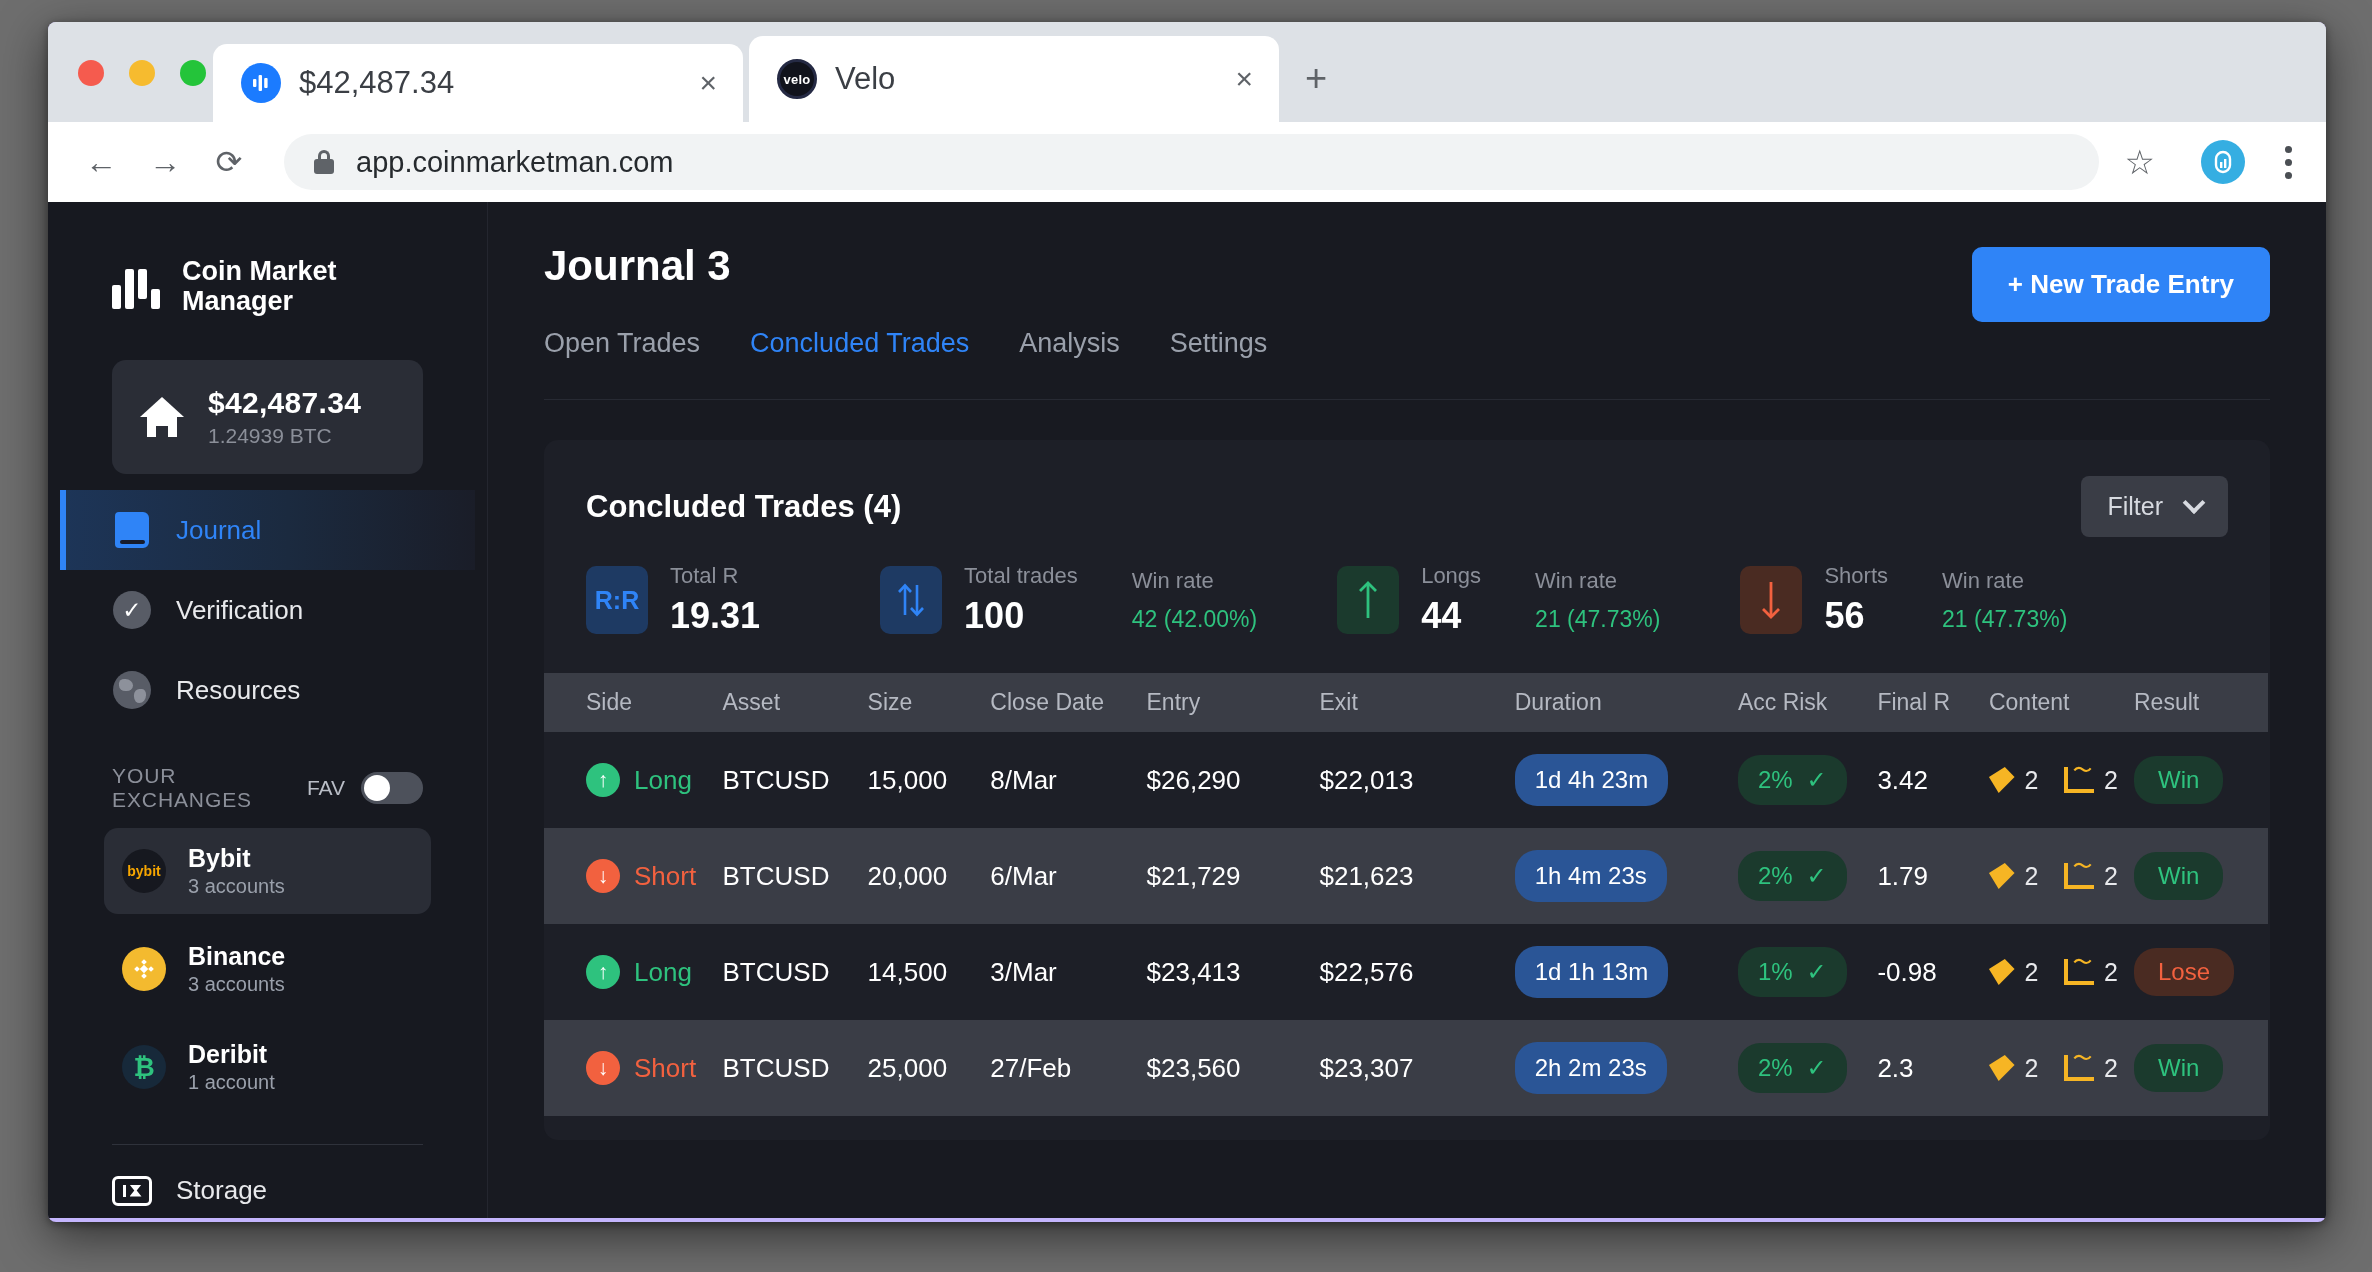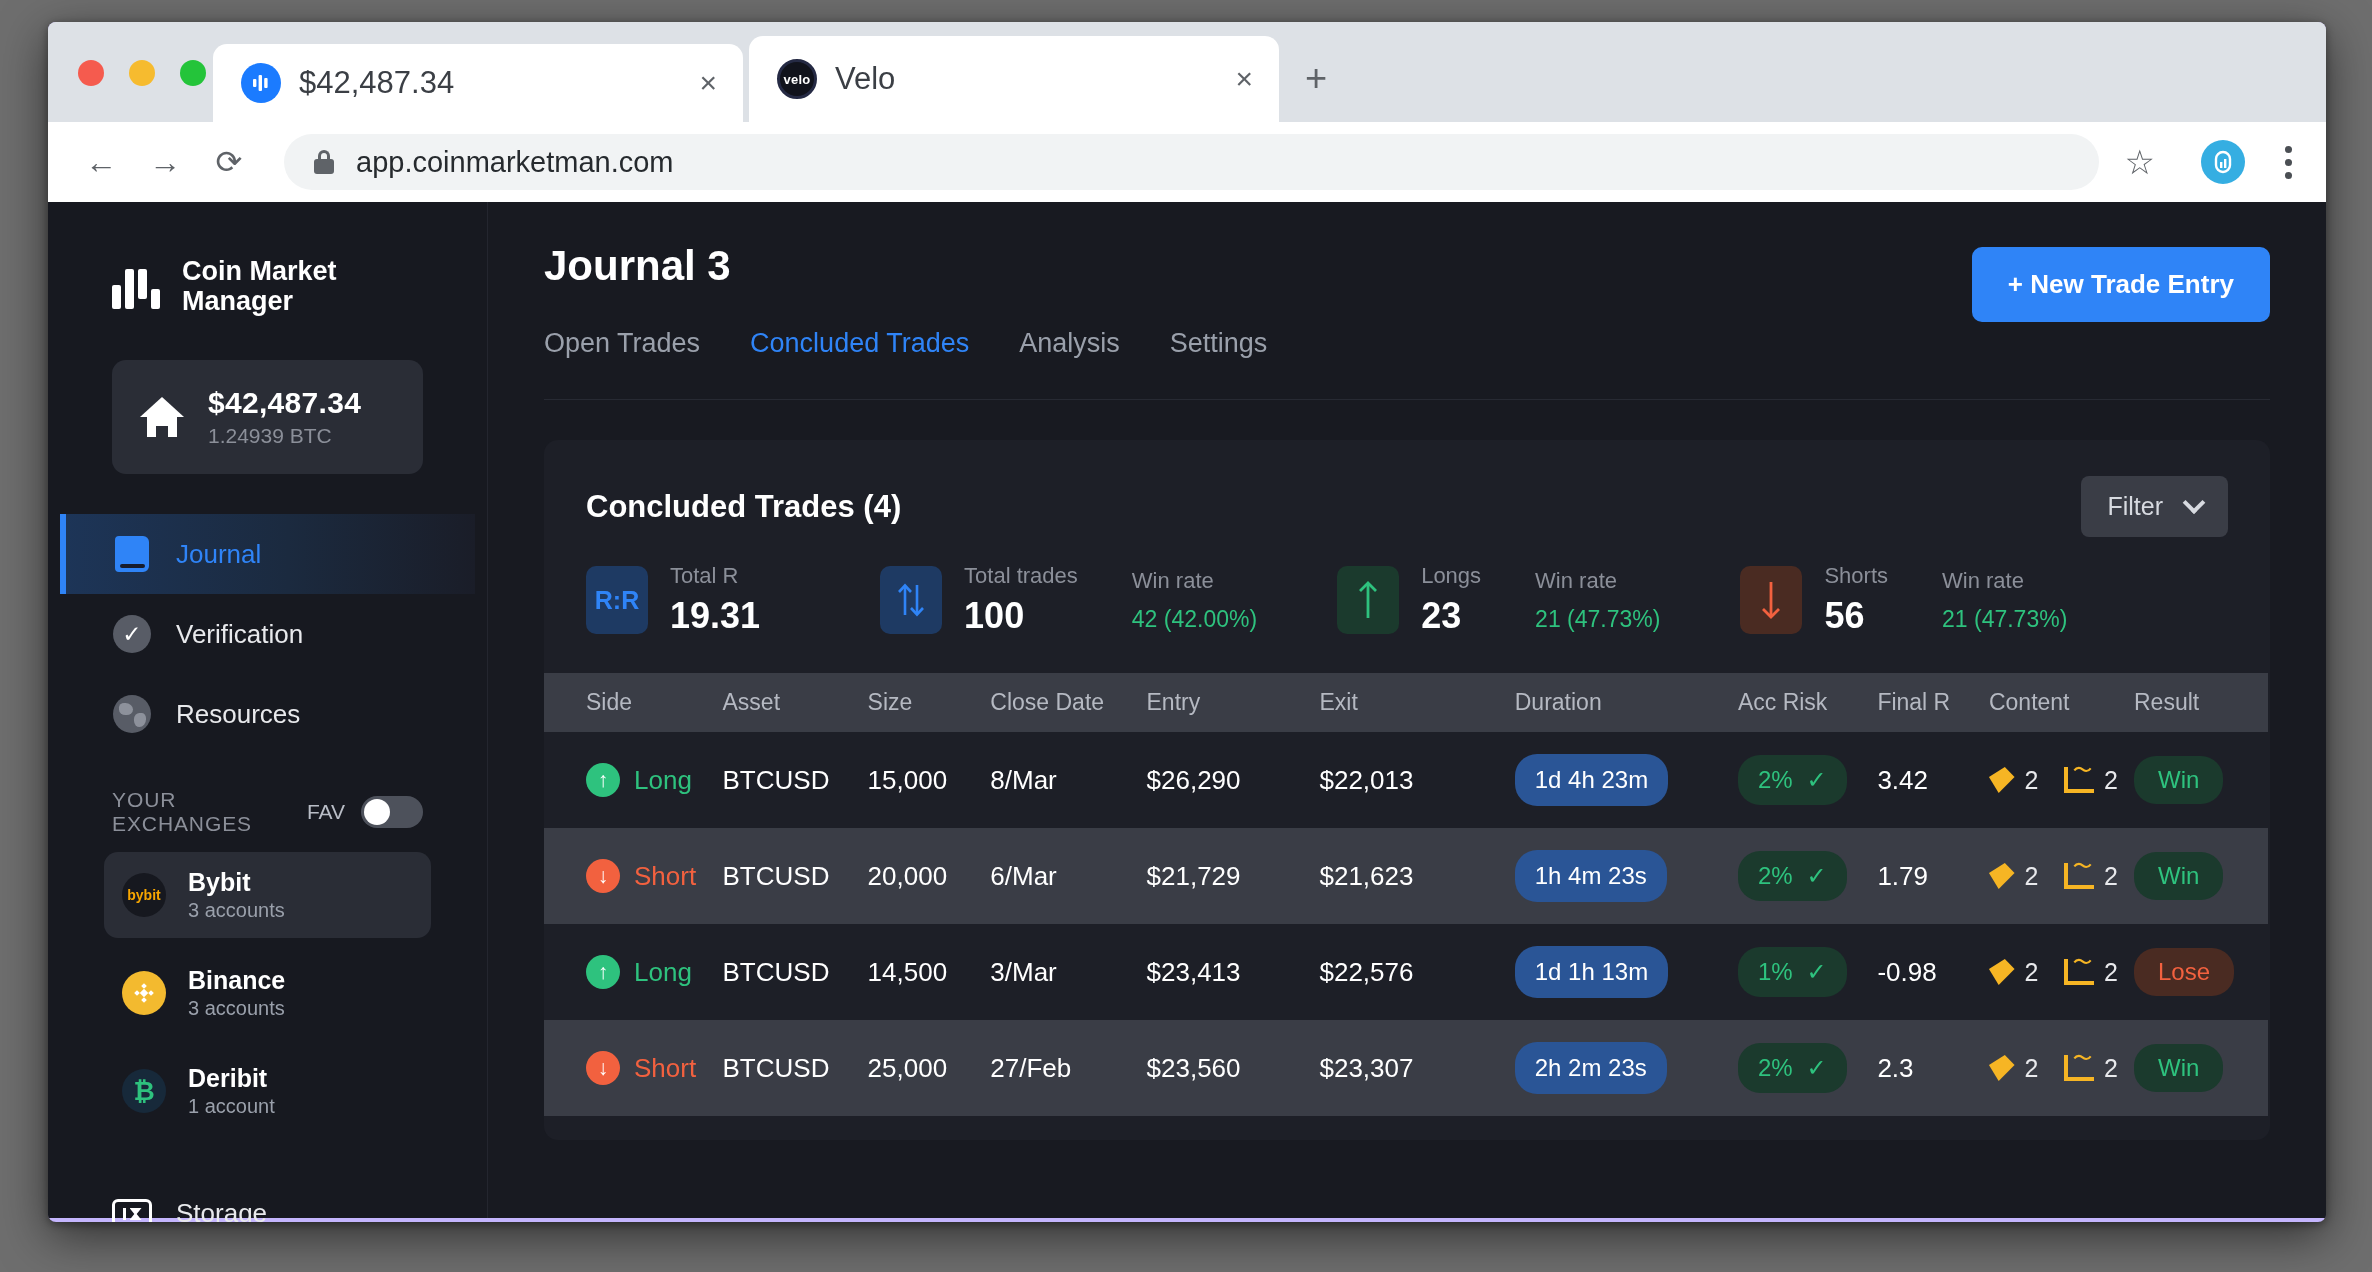--- a/index.html
+++ b/index.html
@@ -80,21 +80,21 @@
   .balance { margin: 44px 52px 0 52px; background: #2a2d36; border-radius: 14px;
              display: flex; align-items: center; gap: 24px; padding: 26px 28px; }
   .home-icon { width: 44px; height: 40px; position: relative; flex: 0 0 auto; }
   .home-icon .roof { position: absolute; top: 0; left: 0; width: 0; height: 0;
       border-left: 22px solid transparent; border-right: 22px solid transparent; border-bottom: 20px solid #fff; }
   .home-icon .base { position: absolute; bottom: 0; left: 7px; width: 30px; height: 22px; background: #fff; }
   .home-icon .door { position: absolute; bottom: 0; left: 16px; width: 12px; height: 11px; background: #2a2d36; }
   .bal-val { color: #fff; font-size: 30px; font-weight: 700; letter-spacing: .3px; }
   .bal-sub { color: #8b8f99; font-size: 21px; margin-top: 4px; }
 
-  .nav { margin-top: 40px; }
+  .nav { margin-top: 16px; }
   .nav-item { display: flex; align-items: center; gap: 24px; padding: 20px 0 20px 52px;
               color: #e8e9ec; font-size: 26px; cursor: pointer; position: relative; }
   .nav-item.active { background: linear-gradient(90deg, #1d3558 0%, #1b2a3f 55%, #1a1d28 100%); color: #2f84f7; }
   .nav-item.active::before { content:""; position:absolute; left:0; top:0; bottom:0; width:6px; background:#2f84f7; }
   .ico { width: 40px; height: 40px; flex: 0 0 auto; display: flex; align-items: center; justify-content: center; }
   .book { width: 34px; height: 36px; background: #2f84f7; border-radius: 4px 6px 6px 4px; position: relative; }
   .book::after { content:""; position:absolute; left:5px; right:4px; bottom:4px; height:4px; background:#171c2c; border-radius:2px;}
   .circ-ico { width: 38px; height: 38px; border-radius: 50%; background: #585c66;
               display:flex; align-items:center; justify-content:center; color:#fff; font-size: 23px; }
   .globe { width:38px; height:38px; border-radius:50%; background:#585c66; position:relative; overflow:hidden;}
@@ -409,21 +409,21 @@
               <span class="stat-box sb-green">
                 <svg width="30" height="44" viewBox="0 0 30 44">
                     <g stroke="#2ec27e" stroke-width="2.8" fill="none">
                       <path d="M15 40 V6"></path>
                       <path d="M7 13 L15 5 L23 13"></path>
                     </g>
                   </svg>
               </span>
               <span>
                 <div class="stat-lbl">Longs</div>
-                <div class="stat-val">23</div>
+                <div class="stat-val">44</div>
               </span>
             </div>
             <span class="win-col">
               <div class="win-lbl">Win rate</div>
               <div class="win-val">21 (47.73%)</div>
             </span>
             <span class="gap-md"></span>
             <div class="stat">
               <span class="stat-box sb-red">
                 <svg width="30" height="44" viewBox="0 0 30 44">

